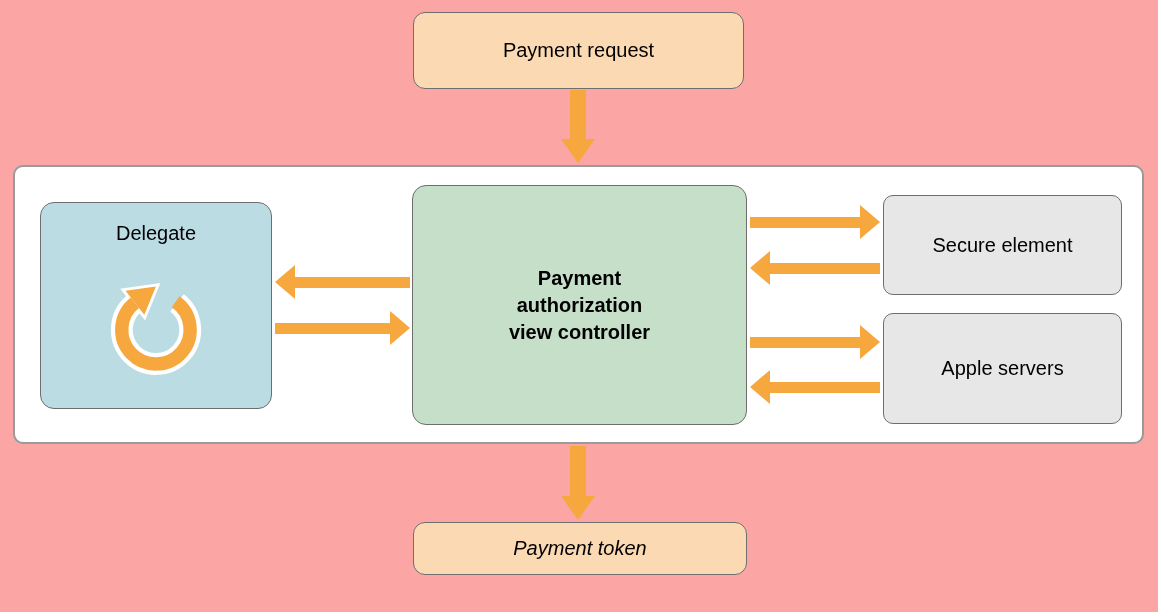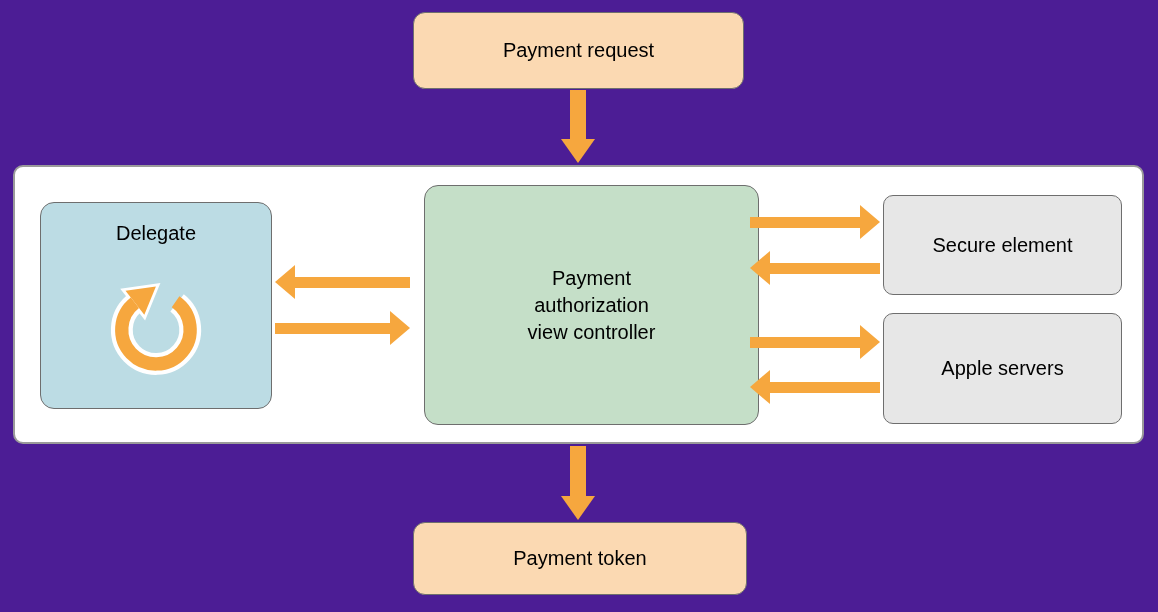--- a/index.html
+++ b/index.html
@@ -1,19 +1,19 @@
 <!DOCTYPE html>
 <html style="--arrow-orange: #F6A73E; --box-peach: #FBD9B2; --box-blue: #BCDCE4; --box-green: #C5DFC8; --box-gray: #E7E7E7; --box-border: #6E6E6E; --container-border: #9A9A9A; --text: #000000;"><head>
 <meta charset="utf-8">
 <style>
   html,body{margin:0;padding:0;background:#ffffff;}
   .stage{
     position:relative;
     width:1158px;height:612px;
-    background:#4c1d95;
+    background:#fca5a5;
     font-family:"Liberation Sans", sans-serif;
     color:var(--text,#000);
     overflow:hidden;
   }
   .node{
     position:absolute;
     box-sizing:border-box;
     display:flex;align-items:center;justify-content:center;
     text-align:center;
     font-size:20px;line-height:27px;
@@ -64,21 +64,21 @@
   <div class="node blue" style="left:40px;top:202px;width:232px;height:207px;gap:10px;">
     <span class="delegate-label">Delegate</span>
     <svg class="loop-icon" viewBox="0 0 120 120" width="114" height="114" aria-hidden="true">
       <polygon class="head-outline" points="59.9,18.4 47.7,48.2 27.9,23.0"></polygon>
       <path class="arc-white" d="M 82.2 35.6 A 36 36 0 1 1 36.4 36.8"></path>
       <path class="arc-orange" d="M 80.6 34.5 A 36 36 0 1 1 37.8 35.6"></path>
       <polygon class="head-fill" points="59.9,18.4 47.7,48.2 27.9,23.0"></polygon>
     </svg>
   </div>
 
-  <div class="node green" style="left:424px;top:185px;width:335px;height:240px;">
+  <div class="node green" style="left:412px;top:185px;width:335px;height:240px;font-weight:bold;">
     <span class="wrap-narrow">Payment authorization view controller</span>
   </div>
 
   <div class="node gray" style="left:883px;top:195px;width:239px;height:100px;">
     <span>Secure element</span>
   </div>
 
   <div class="node gray" style="left:883px;top:313px;width:239px;height:111px;">
     <span>Apple servers</span>
   </div>
@@ -108,17 +108,17 @@
   <div class="arrow-h" style="left:750px;top:370px;width:130px;height:34px;">
     <div class="head-left"></div>
     <div class="shaft"></div>
   </div>
 
   <div class="arrow-v" style="left:561px;top:446px;width:34px;height:74px;">
     <div class="vshaft"></div>
     <div class="head-down"></div>
   </div>
 
-  <div class="node peach" style="left:413px;top:522px;width:334px;height:73px;">
+  <div class="node peach" style="left:413px;top:522px;width:334px;height:53px;font-style:italic;">
     <span>Payment token</span>
   </div>
 
 </div>
 
 </body></html>

